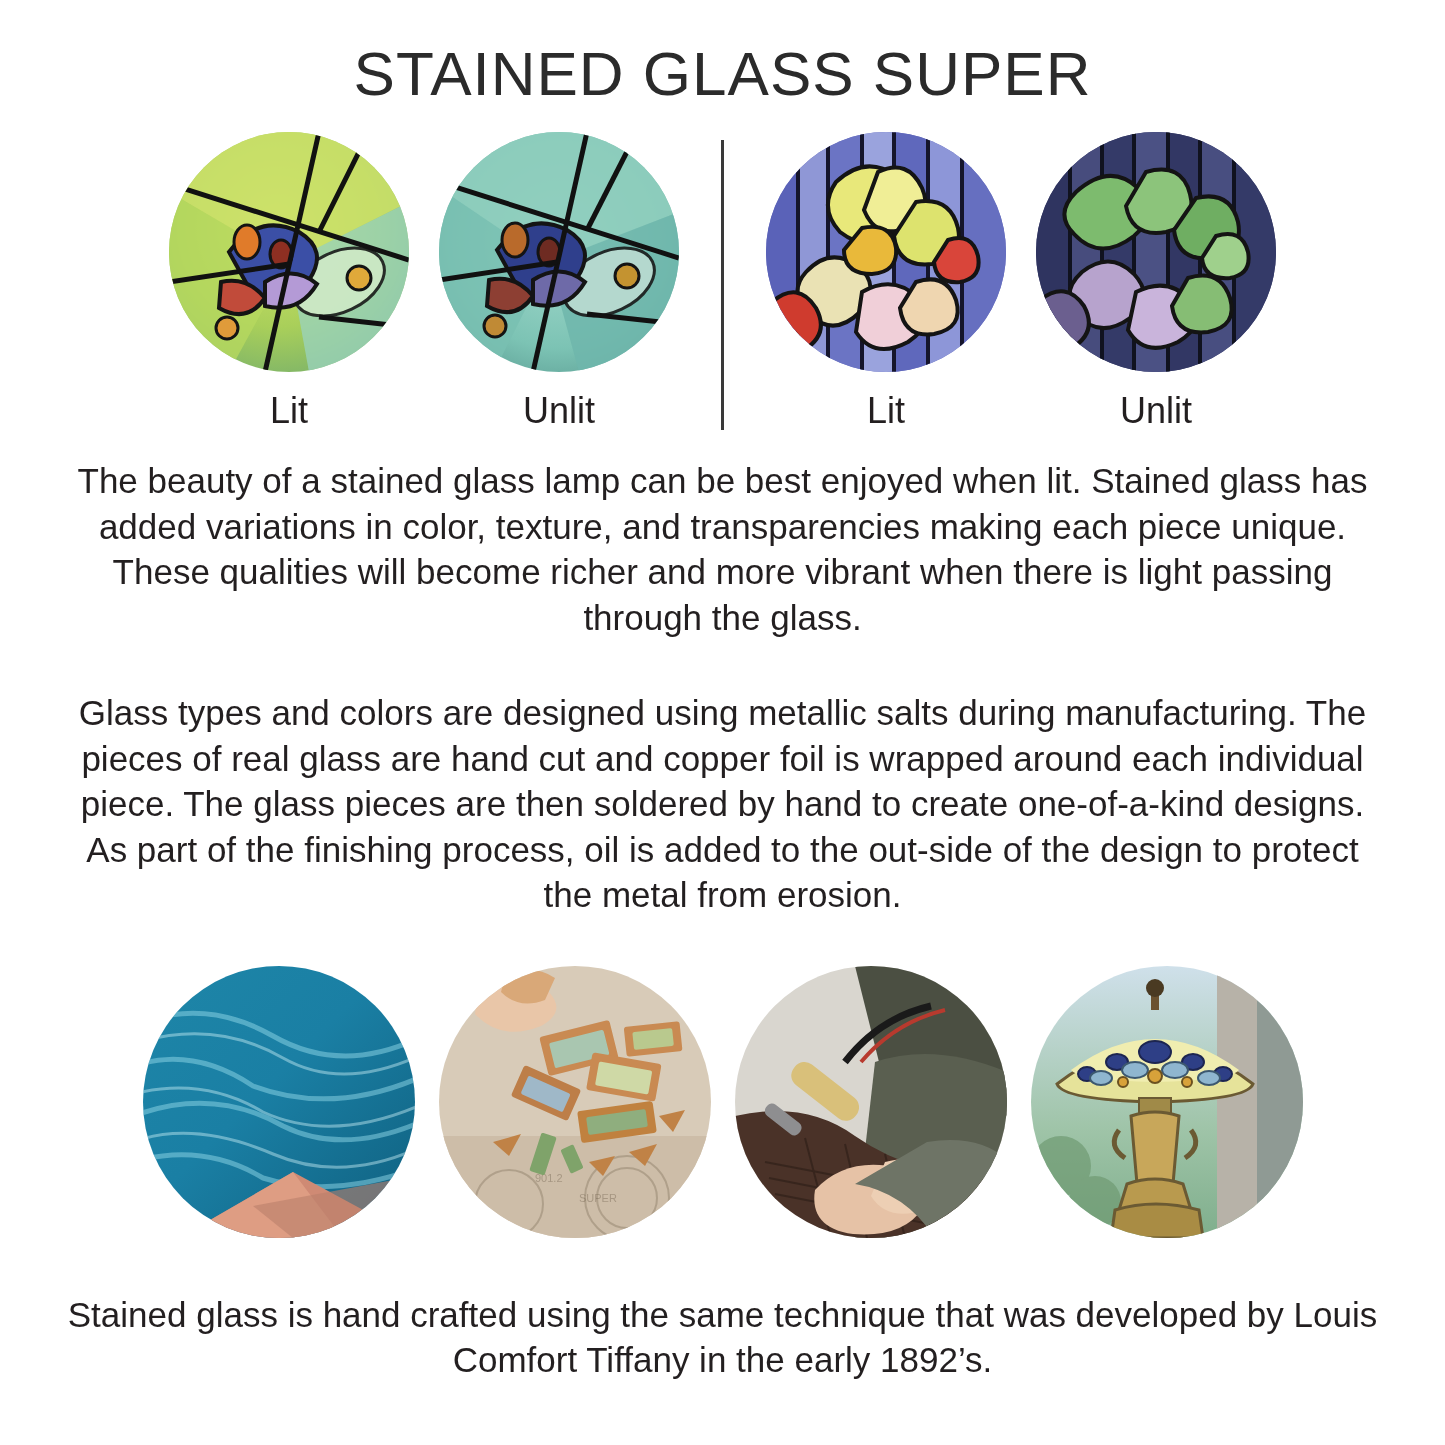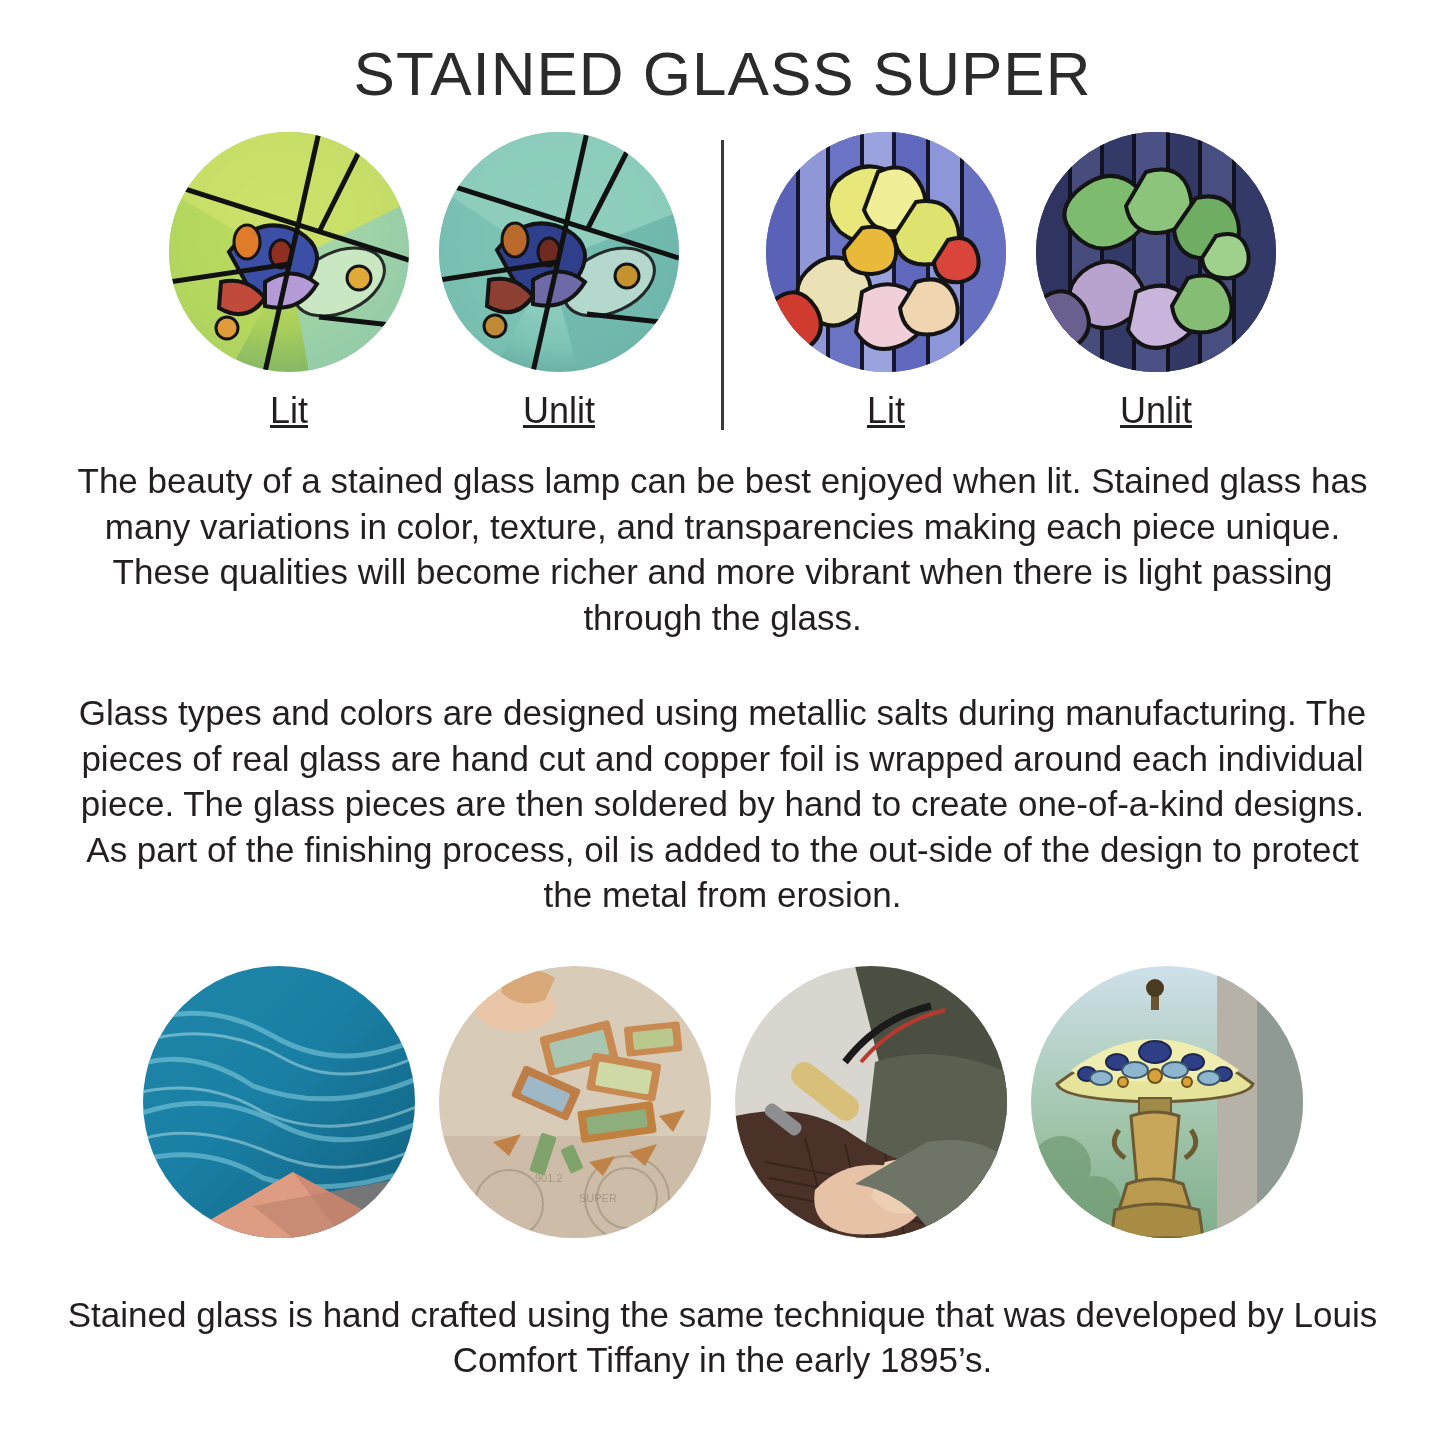--- a/index.html
+++ b/index.html
@@ -31,21 +31,20 @@
   }
 
   
   .compare-row {
     position: relative;
     display: flex;
     justify-content: center;
     align-items: flex-start;
     gap: 0;
     margin-top: 24px;
-    text-decoration: underline;
   }
   .pair {
     display: flex;
     gap: 30px;
   }
   .pair.left { padding-right: 42px; }
   .pair.right { padding-left: 42px; }
   .divider {
     width: 3px;
     background: #3a3a3a;
@@ -262,21 +261,21 @@
             <path d="M152,146 q32,-10 42,20 q8,28 -22,34 q-32,4 -36,-26 Z" fill="#86bd74" stroke="#141414" stroke-width="4"></path>
             <path d="M4,168 q26,-20 44,6 q14,26 -12,42 q-28,14 -40,-12 Z" fill="#6b5f8f" stroke="#141414" stroke-width="4"></path>
             <path d="M180,104 q26,-8 32,16 q4,22 -18,26 q-26,2 -28,-20 Z" fill="#9fd08c" stroke="#141414" stroke-width="4"></path>
           </svg>
         </div>
         <div class="caption">Unlit</div>
       </div>
     </div>
   </div>
 
-  <p class="para p1">The beauty of a stained glass lamp can be best enjoyed when lit. Stained glass has many variations in color, texture, and transparencies making each piece unique. These qualities will become richer and more vibrant when there is light passing through the glass.</p>
+  <p class="para p1">The beauty of a stained glass lamp can be best enjoyed when lit. Stained glass has added variations in color, texture, and transparencies making each piece unique. These qualities will become richer and more vibrant when there is light passing through the glass.</p>
   <p class="para p2">Glass types and colors are designed using metallic salts during manufacturing. The pieces of real glass are hand cut and copper foil is wrapped around each individual piece. The glass pieces are then soldered by hand to create one-of-a-kind designs. As part of the finishing process, oil is added to the out-side of the design to protect the metal from erosion.</p>
 
   <div class="process-row">
 
     <div class="process-circle">
       <svg class="art" viewBox="0 0 272 272" preserveAspectRatio="xMidYMid slice" aria-hidden="true">
         <defs>
           <linearGradient id="blueGlass" x1="0" y1="0" x2="1" y2="1">
             <stop offset="0%" stop-color="#1e86a8"></stop>
             <stop offset="45%" stop-color="#1a7fa4"></stop>
@@ -409,14 +408,14 @@
         <rect x="108" y="132" width="32" height="16" fill="#a08a48" stroke="#6b5a33" stroke-width="2"></rect>
         <path d="M100,150 q24,-8 48,0 l-6,68 q-18,8 -36,0 Z" fill="#c8a75a" stroke="#6b5a33" stroke-width="3"></path>
         <path d="M88,164 q-12,16 6,28" fill="none" stroke="#6b5a33" stroke-width="5"></path>
         <path d="M160,164 q12,16 -6,28" fill="none" stroke="#6b5a33" stroke-width="5"></path>
         <path d="M96,218 q28,-10 56,0 l8,26 q-36,12 -72,0 Z" fill="#b99a4e" stroke="#6b5a33" stroke-width="3"></path>
         <path d="M84,244 q40,-12 84,0 l4,28 L80,272 Z" fill="#a98c44" stroke="#6b5a33" stroke-width="3"></path>
       </svg>
     </div>
   </div>
 
-  <p class="footer">Stained glass is hand crafted using the same technique that was developed by Louis Comfort Tiffany in the early 1895’s.</p>
+  <p class="footer">Stained glass is hand crafted using the same technique that was developed by Louis Comfort Tiffany in the early 1892’s.</p>
 </div>
 
 </body></html>

